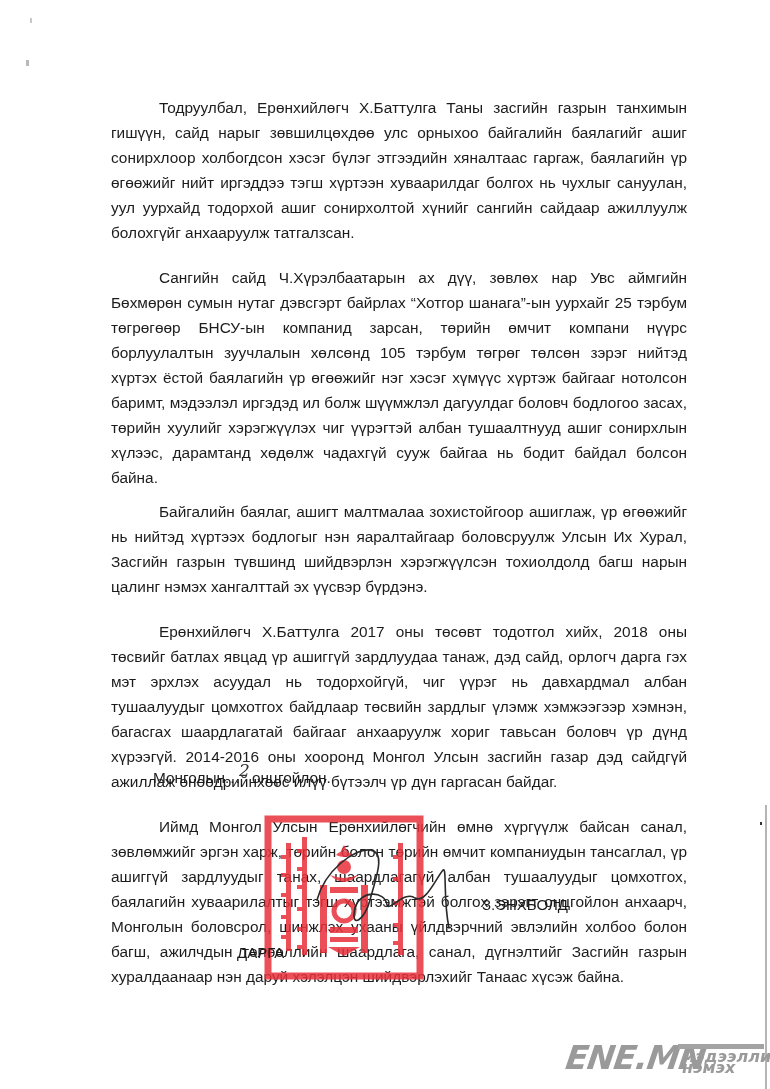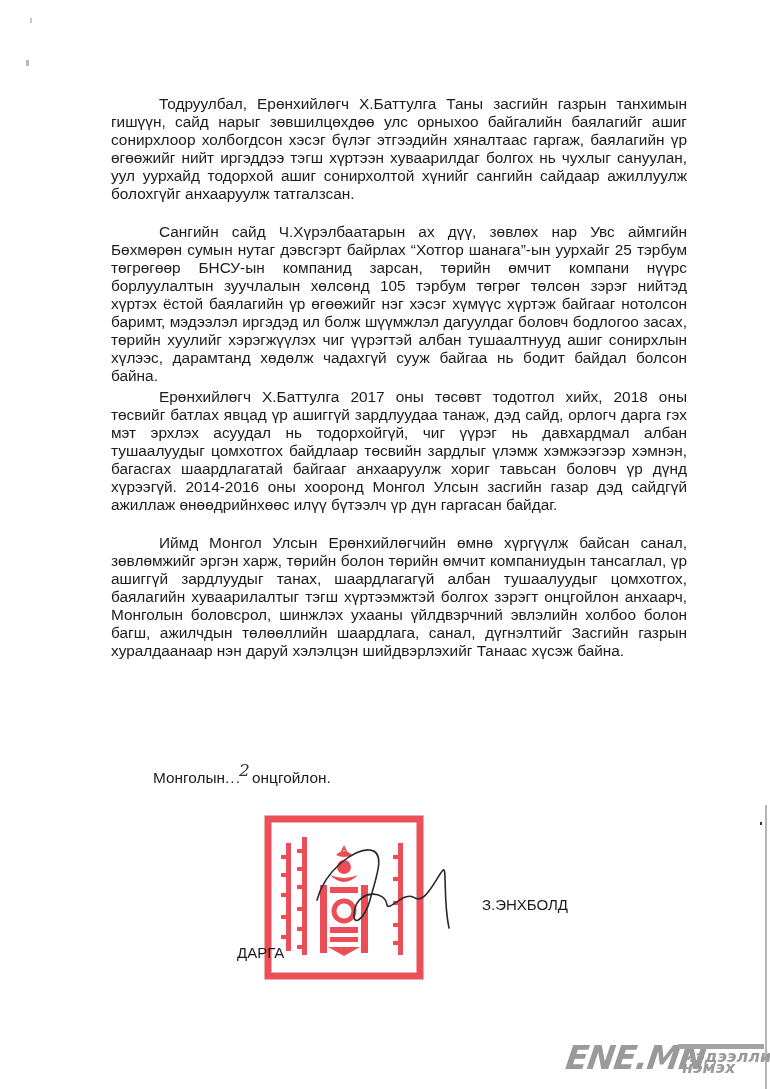--- a/index.html
+++ b/index.html
@@ -11,25 +11,25 @@
     color: #1c1c1c;
   }
   .scan-mark { position: absolute; background: #c8c8c8; }
   .scan-mark.m1 { left: 30px; top: 18px; width: 2px; height: 5px; }
   .scan-mark.m2 { left: 26px; top: 60px; width: 3px; height: 6px; background:#b8b8b8; }
   .edge-line { position: absolute; left: 765px; top: 805px; width: 2px; height: 284px; background: #b5b5b5; }
   .edge-dot { position: absolute; left: 760px; top: 822px; width: 2px; height: 3px; background: #333; }
 
   .body-text {
     position: absolute; left: 111px; top: 95px; width: 576px;
-    font-size: 15.4px; line-height: 18px;
+    font-size: 15.4px; line-height: 25px;
     text-align: justify;
   }
   .para { margin: 0 0 20px 0; text-indent: 48px; }
-  .para:nth-child(2) { margin-bottom: 3px; }
+  .para:nth-child(2) { margin-bottom: 9px; }
 
   .attachment {
     position: absolute; left: 153px; top: 767px;
     font-size: 15.4px;
   }
   .attachment .handwritten-count {
     font-family: "DejaVu Serif", serif; font-style: italic;
     font-size: 17px; color: #333; position: relative; top: -7px; margin: 0 -2px;
   }
   .attachment .dots { letter-spacing: 1px; }
@@ -58,20 +58,21 @@
 <body>
 
 <div class="scan-mark m1"></div>
 <div class="scan-mark m2"></div>
 <div class="edge-line"></div>
 <div class="edge-dot"></div>
 
 <div class="body-text">
   <p class="para">Тодруулбал, Ерөнхийлөгч Х.Баттулга Таны засгийн газрын танхимын гишүүн, сайд нарыг зөвшилцөхдөө улс орныхоо байгалийн баялагийг ашиг сонирхлоор холбогдсон хэсэг бүлэг этгээдийн хяналтаас гаргаж, баялагийн үр өгөөжийг нийт иргэддээ тэгш хүртээн хуваарилдаг болгох нь чухлыг сануулан, уул уурхайд тодорхой ашиг сонирхолтой хүнийг сангийн сайдаар ажиллуулж болохгүйг анхааруулж татгалзсан.</p>
   <p class="para">Сангийн сайд Ч.Хүрэлбаатарын ах дүү, зөвлөх нар Увс аймгийн Бөхмөрөн сумын нутаг дэвсгэрт байрлах “Хотгор шанага”-ын уурхайг 25 тэрбум төгрөгөөр БНСУ-ын компанид зарсан, төрийн өмчит компани нүүрс борлуулалтын зуучлалын хөлсөнд 105 тэрбум төгрөг төлсөн зэрэг нийтэд хүртэх ёстой баялагийн үр өгөөжийг нэг хэсэг хүмүүс хүртэж байгааг нотолсон баримт, мэдээлэл иргэдэд ил болж шүүмжлэл дагуулдаг боловч бодлогоо засах, төрийн хуулийг хэрэгжүүлэх чиг үүрэгтэй албан тушаалтнууд ашиг сонирхлын хүлээс, дарамтанд хөдөлж чадахгүй сууж байгаа нь бодит байдал болсон байна.</p>
+  <p class="para">Байгалийн баялаг, ашигт малтмалаа зохистойгоор ашиглаж, үр өгөөжийг нь нийтэд хүртээх бодлогыг нэн яаралтайгаар боловсруулж Улсын Их Хурал, Засгийн газрын түвшинд шийдвэрлэн хэрэгжүүлсэн тохиолдолд багш нарын цалинг нэмэх хангалттай эх үүсвэр бүрдэнэ.</p>
   <p class="para">Ерөнхийлөгч Х.Баттулга 2017 оны төсөвт тодотгол хийх, 2018 оны төсвийг батлах явцад үр ашиггүй зардлуудаа танаж, дэд сайд, орлогч дарга гэх мэт эрхлэх асуудал нь тодорхойгүй, чиг үүрэг нь давхардмал албан тушаалуудыг цомхотгох байдлаар төсвийн зардлыг үлэмж хэмжээгээр хэмнэн, багасгах шаардлагатай байгааг анхааруулж хориг тавьсан боловч үр дүнд хүрээгүй. 2014-2016 оны хооронд Монгол Улсын засгийн газар дэд сайдгүй ажиллаж өнөөдрийнхөөс илүү бүтээлч үр дүн гаргасан байдаг.</p>
   <p class="para">Иймд Монгол Улсын Ерөнхийлөгчийн өмнө хүргүүлж байсан санал, зөвлөмжийг эргэн харж, төрийн болон төрийн өмчит компаниудын тансаглал, үр ашиггүй зардлуудыг танах, шаардлагагүй албан тушаалуудыг цомхотгох, баялагийн хуваарилалтыг тэгш хүртээмжтэй болгох зэрэгт онцгойлон анхаарч, Монголын боловсрол, шинжлэх  ухааны үйлдвэрчний эвлэлийн холбоо болон багш, ажилчдын төлөөллийн шаардлага, санал, дүгнэлтийг Засгийн газрын хуралдаанаар нэн даруй хэлэлцэн шийдвэрлэхийг Танаас хүсэж байна.</p>
 </div>
 
 <div class="attachment">
   <span>Монголын</span><span class="dots">...</span><span class="handwritten-count">2</span><span> онцгойлон.</span>
 </div>
 
 <svg class="stamp" viewBox="0 0 160 165">
   <g fill="none" stroke="#e8303a">

